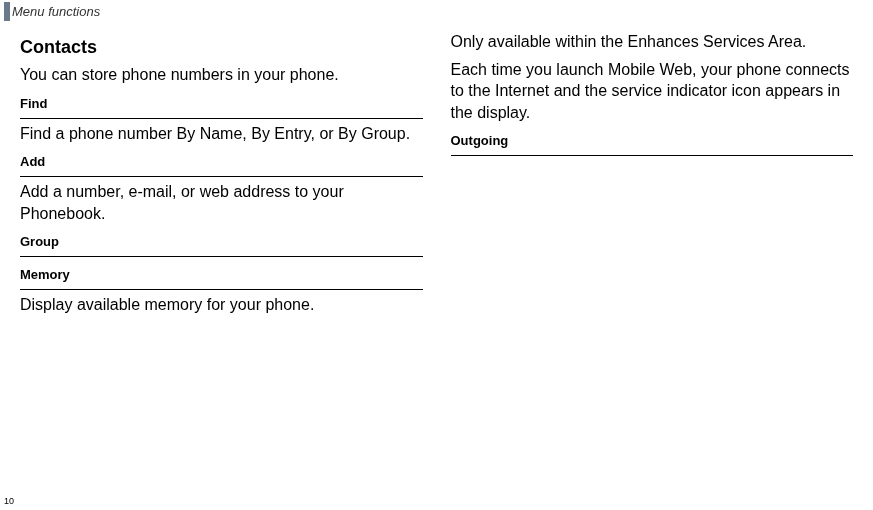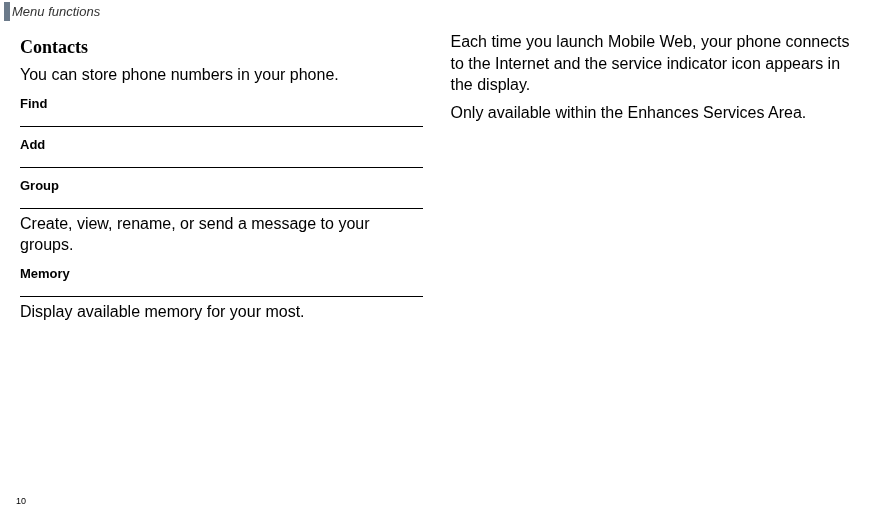--- a/index.html
+++ b/index.html
@@ -32,75 +32,77 @@
   .page {
     display: flex;
     gap: 28px;
     padding: 10px 20px 0 20px;
   }
   .col {
     flex: 1;
     min-width: 0;
   }
   .section-title {
-    font-family: Liberation Serif, serif;
+    font-family: Liberation Sans, sans-serif;
     font-weight: bold;
     font-size: 18px;
     margin-top: 14px;
     margin-bottom: 6px;
   }
   .section-title.first { margin-top: 6px; }
   .body-text {
     font-size: 16px;
     line-height: 1.35;
     margin-bottom: 6px;
   }
   .sub-heading {
     font-weight: bold;
     font-size: 13px;
     margin-top: 10px;
     border-bottom: 1px solid #000;
-    padding-bottom: 15px;
+    padding-bottom: 7px;
     margin-bottom: 4px;
   }
   .page-num {
     position: absolute;
-    left: 16px;
+    left: 4px;
     bottom: 4px;
     font-size: 9px;
     color: #000;
   }
 </style>
 </head>
 <body>
 
 <div class="header">
   <div class="header-bar"></div>
   <div class="header-title">Menu functions</div>
 </div>
 
 <div class="page">
 
   <div class="col">
     <div class="section-title first">Contacts</div>
     <div class="body-text">You can store phone numbers in your phone.</div>
 
     <div class="sub-heading">Find</div>
+    <div class="body-text">Find a phone number By Name, By Entry, or By Group.</div>
 
     <div class="sub-heading">Add</div>
+    <div class="body-text">Add a number, e-mail, or web address to your Phonebook.</div>
 
     <div class="sub-heading">Group</div>
-    <div class="body-text">Create, view, rename, or send a message to your groups.</div>
 
     <div class="sub-heading">Memory</div>
-    <div class="body-text">Display available memory for your most.</div>
+    <div class="body-text">Display available memory for your phone.</div>
   </div>
 
   <div class="col">
+    <div class="body-text">Only available within the Enhances Services Area.</div>
     <div class="body-text">Each time you launch Mobile Web, your phone connects to the Internet and the service indicator icon appears in the display.</div>
-    <div class="body-text">Only available within the Enhances Services Area.</div>
 
 
+    <div class="sub-heading">Outgoing</div>
   </div>
 
 </div>
 
 <div class="page-num">10</div>
 
 </body></html>

